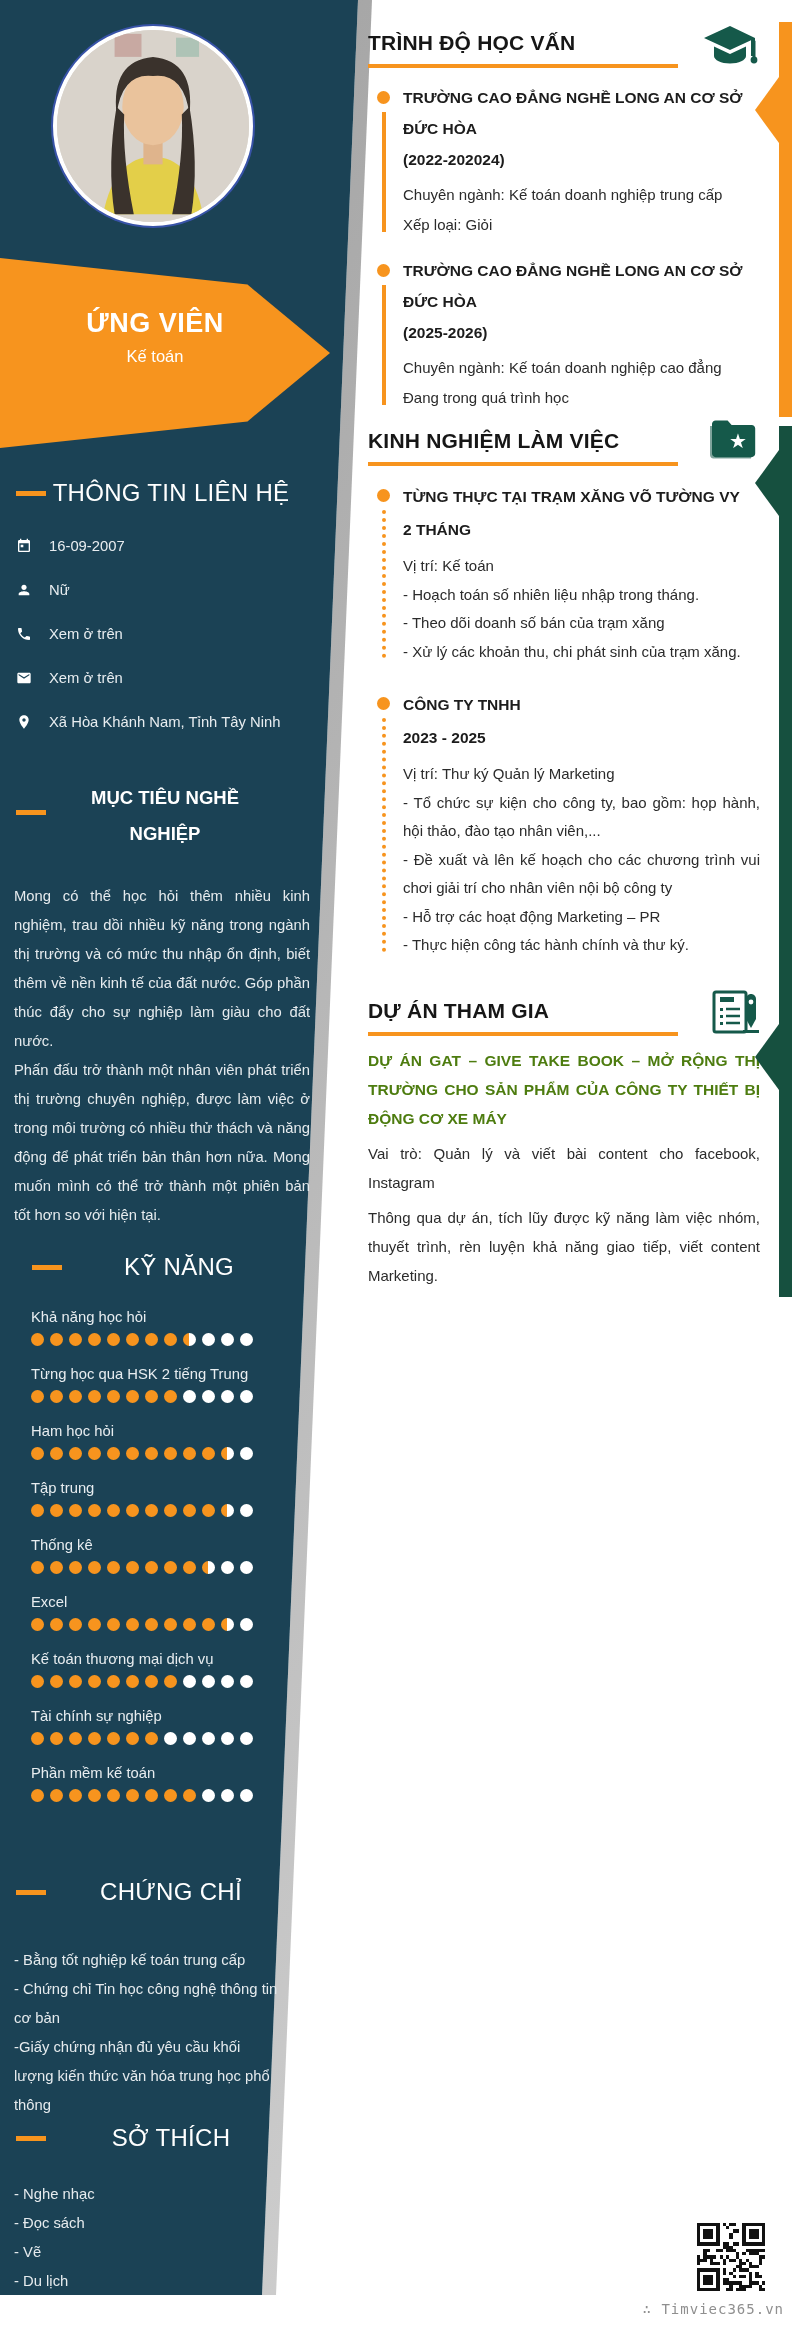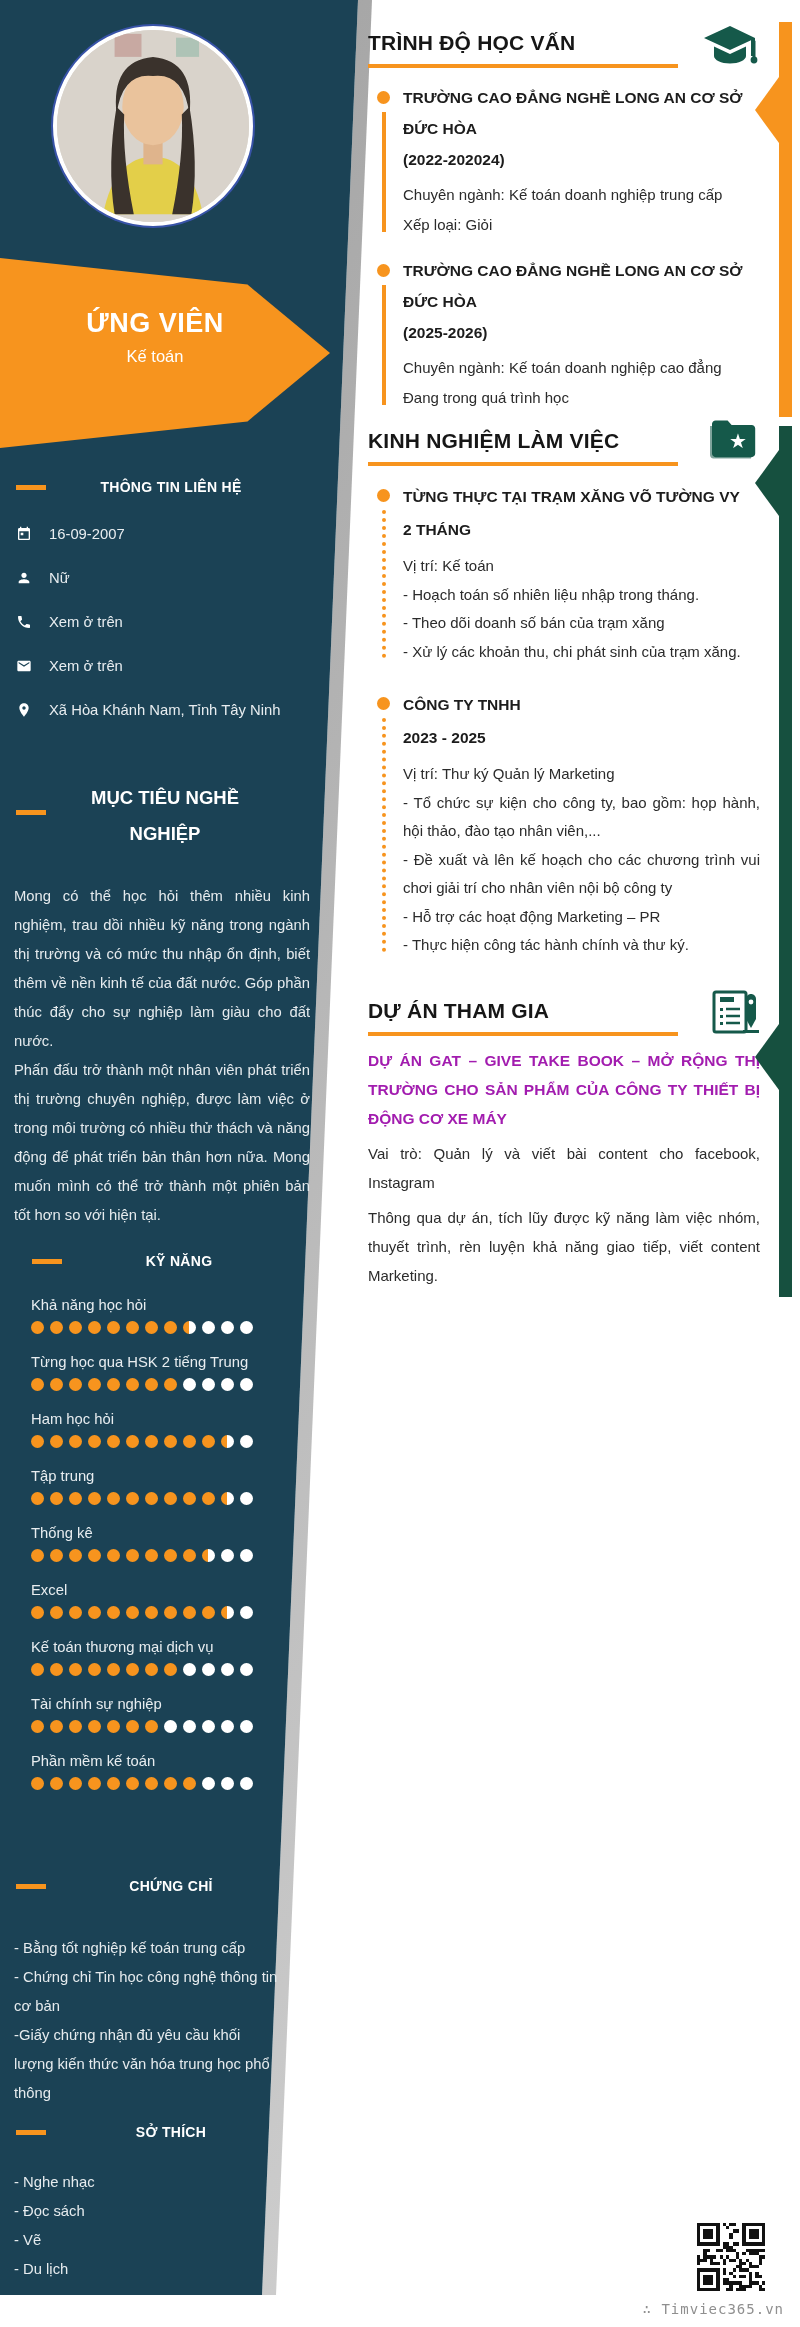--- a/index.html
+++ b/index.html
@@ -19,21 +19,21 @@
   .banner{position:absolute;left:0;top:258px;width:330px;height:190px;background:#f7941e;
     clip-path:polygon(0 0,75% 14%,100% 50%,75% 86%,0 100%);
     text-align:center;padding:0;box-sizing:border-box;}
   .banner-inner{padding:50px 75px 0 55px;}
   .banner h1{margin:0;font-size:27px;line-height:30px;color:#fff;font-weight:700;letter-spacing:.5px;}
   .banner p{margin:9px 0 0 0;font-size:16.5px;color:#fff;}
   
   .sb{position:absolute;left:0;width:330px;box-sizing:border-box;color:#e8edf0;}
   .sb-head{display:flex;align-items:center;padding:0 34px 0 16px;}
   .sb-head .dash{width:30px;height:5px;background:#f7941e;flex:0 0 auto;}
-  .sb-head .t{flex:1;text-align:center;font-size:14px;font-weight:700;color:#fff;letter-spacing:.3px;}
+  .sb-head .t{flex:1;text-align:center;font-size:24px;font-weight:400;color:#fff;letter-spacing:.3px;}
   .sb-head2{position:relative;text-align:center;padding:0 40px 0 40px;}
   .sb-head2 .t{font-size:18.5px;font-weight:700;color:#fff;line-height:36px;text-align:center;}
   .sb-head2 .dash{position:absolute;left:16px;top:30px;width:30px;height:5px;background:#f7941e;}
   .contact-list{margin-top:17px;}
   .c-row{display:flex;align-items:center;height:44px;padding-left:15px;}
   .c-ic{width:17px;height:17px;flex:0 0 auto;margin-right:17px;display:flex;align-items:center;justify-content:center;}
   .c-ic svg{width:16px;height:16px;fill:#fff;}
   .c-tx{font-size:14.8px;}
   .obj-par{width:296px;margin:0 0 0 14px;font-size:14.8px;line-height:29px;text-align:justify;color:#e6ebee;}
   .skill{margin:0 0 17px 15px;}
@@ -52,21 +52,21 @@
   .sec-icon{position:absolute;right:0;}
   .entries{margin-top:14px;}
   .entry{position:relative;padding-left:35px;margin-bottom:15px;}
   .entry .bullet{position:absolute;left:9px;top:9px;width:13px;height:13px;border-radius:50%;background:#f7941e;}
   .entry .vline{position:absolute;left:14px;top:30px;bottom:8px;width:0;border-left:4px solid #f7941e;}
   .entry.dotted .vline{border-left:4px dotted #f7941e;}
   .entry h3{margin:0;font-size:15.5px;font-weight:700;color:#1c1c1c;line-height:31px;}
   .exp .entry h3{line-height:33px;}
   .entry .details p{margin:0;font-size:15px;line-height:30px;color:#2b2b2b;}
   .exp .entry .details p{line-height:28.5px;text-align:justify;}
-  .proj-name{margin:10px 0 0 0;font-size:15.5px;font-weight:700;color:#a21caf;line-height:29px;text-align:justify;}
+  .proj-name{margin:10px 0 0 0;font-size:15.5px;font-weight:700;color:#4d7c0f;line-height:29px;text-align:justify;}
   .proj-par{margin:6px 0 0 0;font-size:15px;line-height:29px;text-align:justify;color:#2b2b2b;}
   
   .vbar{position:absolute;width:13px;}
   .vbar .arrow{position:absolute;right:13px;width:0;height:0;
     border-top:33px solid transparent;border-bottom:33px solid transparent;}
   .vbar.orange{background:#f7941e;}
   .vbar.orange .arrow{border-right:24px solid #f7941e;}
   .vbar.green{background:#16503f;}
   .vbar.green .arrow{border-right:24px solid #16503f;}
   

